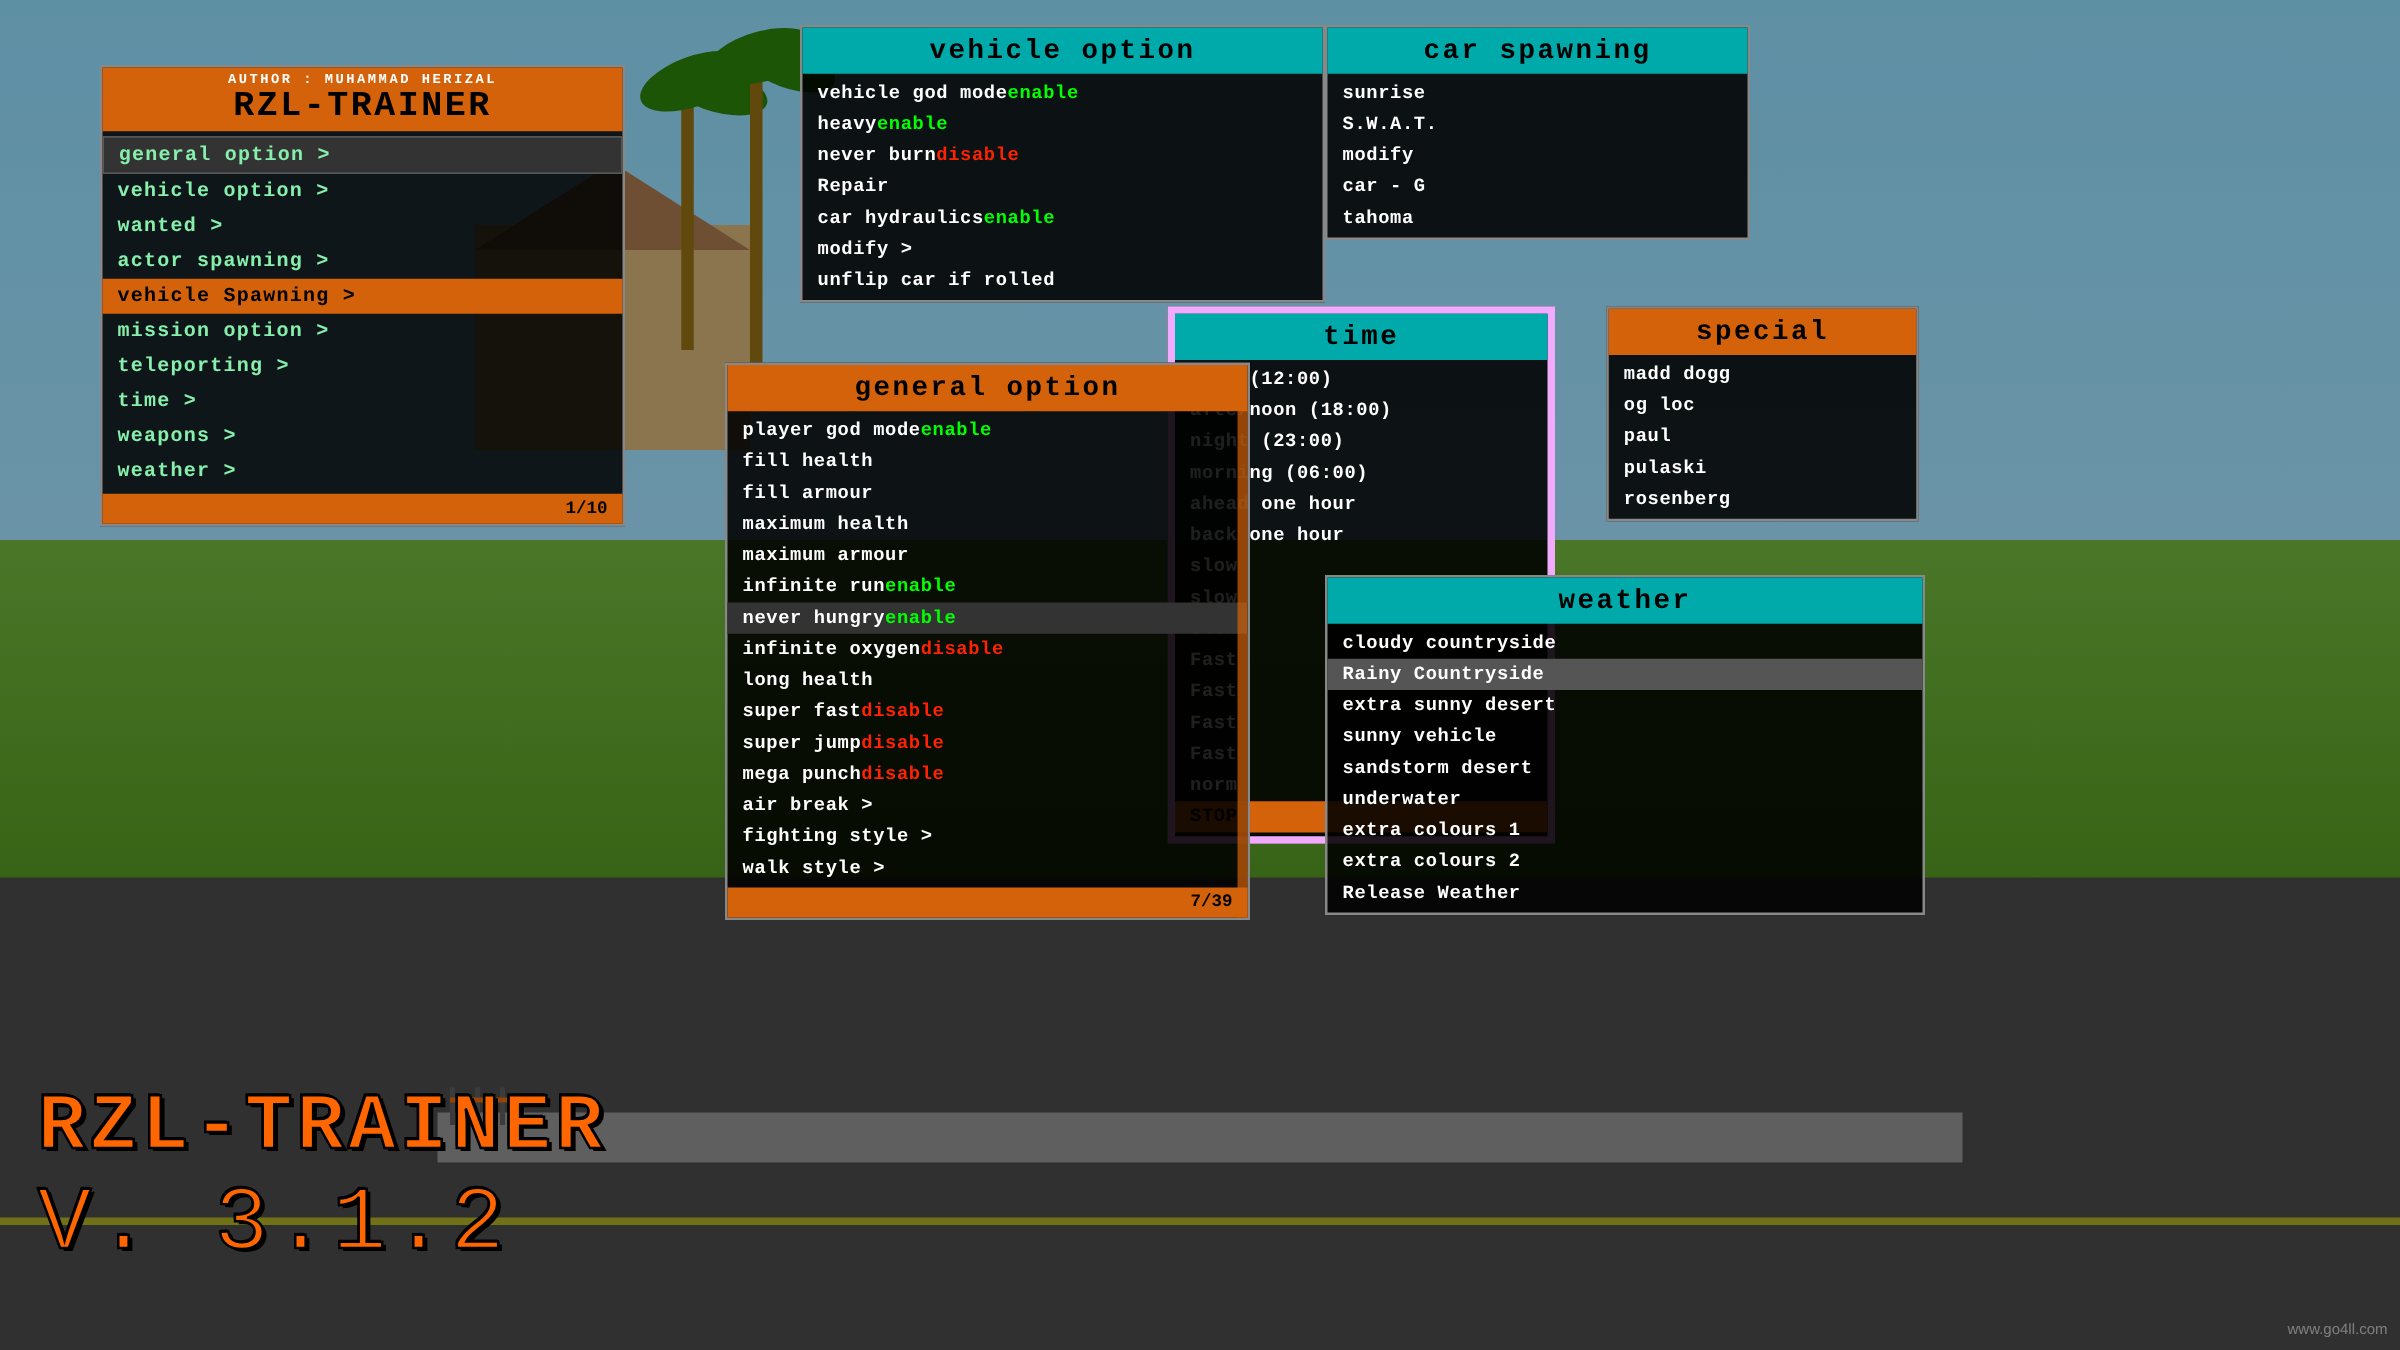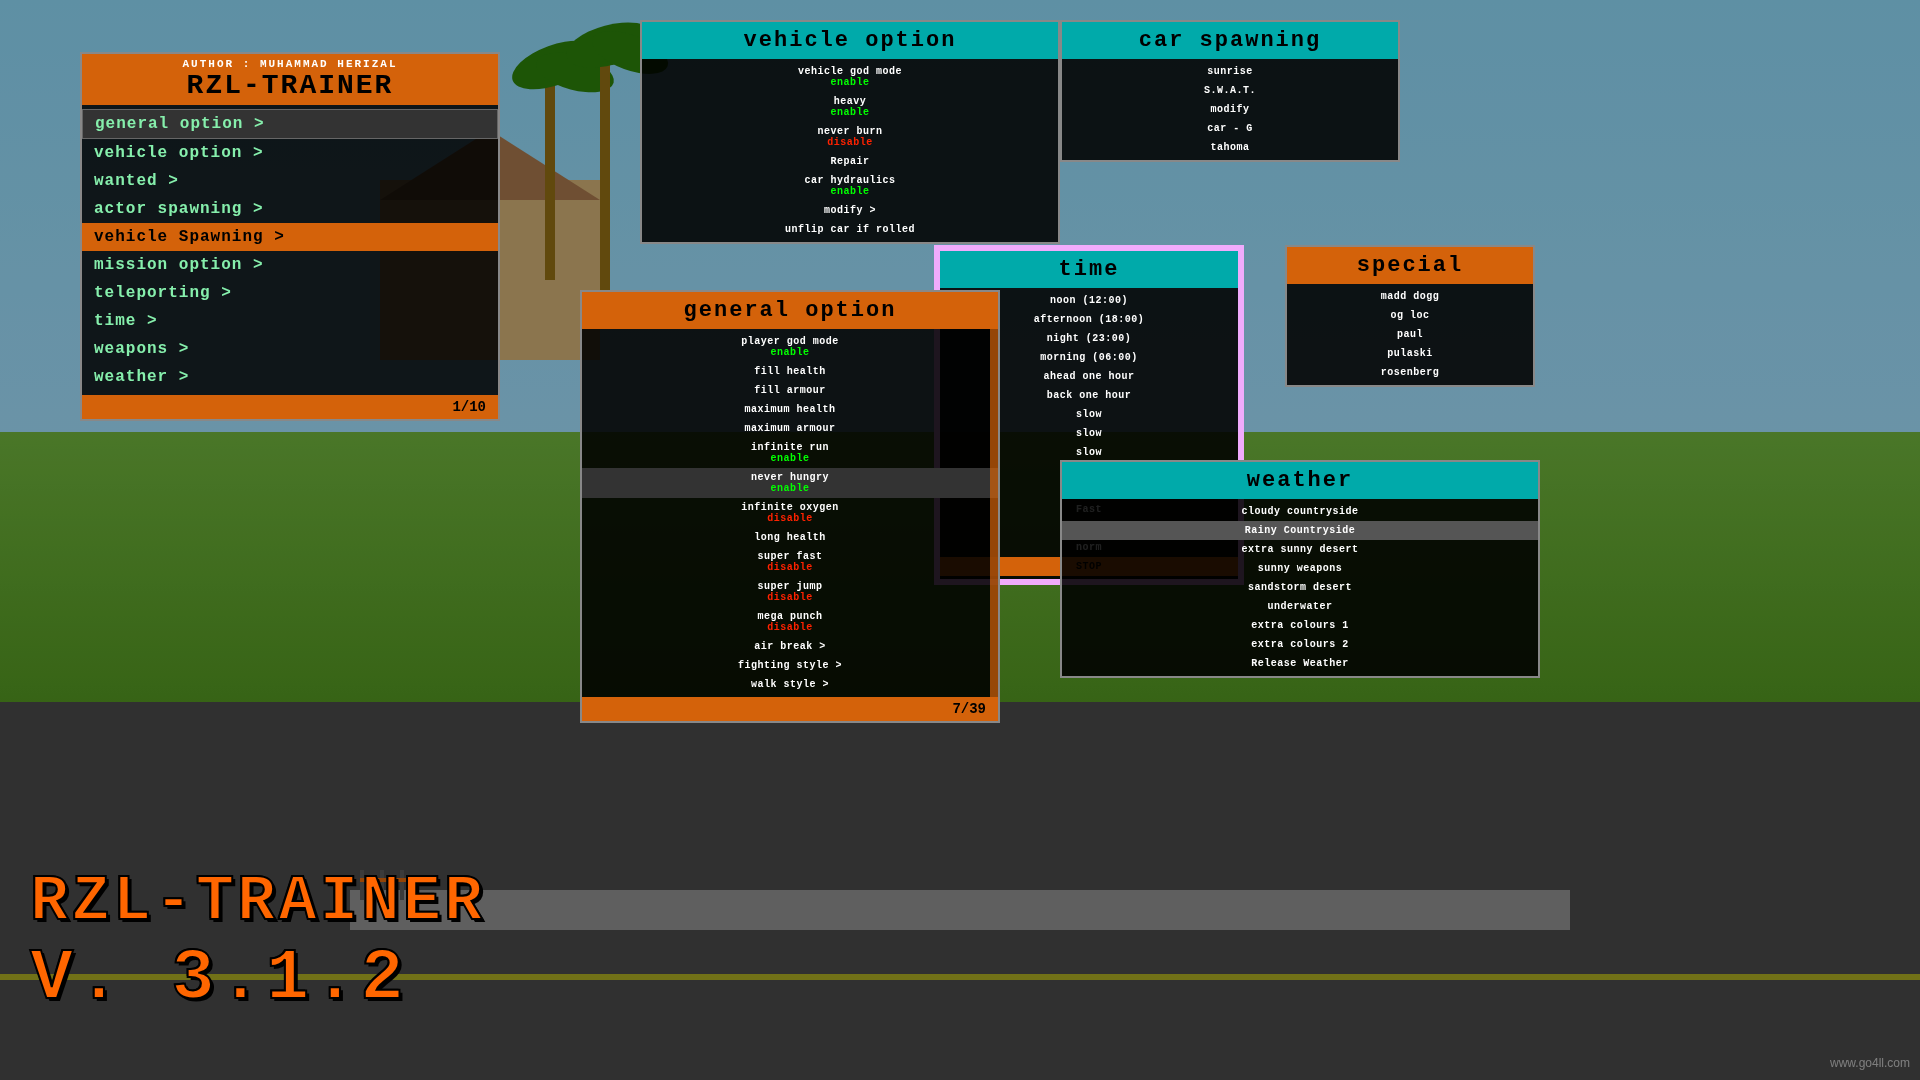--- a/index.html
+++ b/index.html
@@ -171,29 +171,28 @@
     .panel-header-orange {
       background: #d4620a;
     }
 
     .panel-items {
       padding: 3px 0;
     }
 
     .panel-item {
       padding: 4px 12px;
-      font-size: 10px;
+      font-size: 15px;
       color: #ffffff;
       font-family: 'Courier New', monospace;
       font-weight: bold;
       cursor: pointer;
       display: flex;
       align-items: center;
       letter-spacing: 0.5px;
-      flex-direction: column;
     }
 
     .panel-item.highlighted {
       background: #333;
     }
 
     .panel-item.selected-weather {
       background: #555;
     }
 
@@ -224,21 +223,21 @@
       font-weight: 900;
       color: #ff6600;
       text-shadow: 3px 3px 0 #000, -1px -1px 0 #000;
       letter-spacing: 3px;
       -webkit-text-stroke: 2px #000;
     }
 
     .big-logo-version {
       font-family: 'Courier New', monospace;
       font-size: 72px;
-      font-weight: 700;
+      font-weight: 400;
       color: #ff6600;
       text-shadow: 3px 3px 0 #000, -1px -1px 0 #000;
       letter-spacing: 4px;
       -webkit-text-stroke: 2px #000;
     }
 
     
     .watermark {
       position: absolute;
       bottom: 10px;
@@ -521,21 +520,21 @@
     <div class="panel-item">
       <span>cloudy countryside</span>
     </div>
     <div class="panel-item selected-weather" style="background:#555;">
       <span>Rainy Countryside</span>
     </div>
     <div class="panel-item">
       <span>extra sunny desert</span>
     </div>
     <div class="panel-item">
-      <span>sunny weapons</span>
+      <span>sunny vehicle</span>
     </div>
     <div class="panel-item">
       <span>sandstorm desert</span>
     </div>
     <div class="panel-item">
       <span>underwater</span>
     </div>
     <div class="panel-item">
       <span>extra colours 1</span>
     </div>

